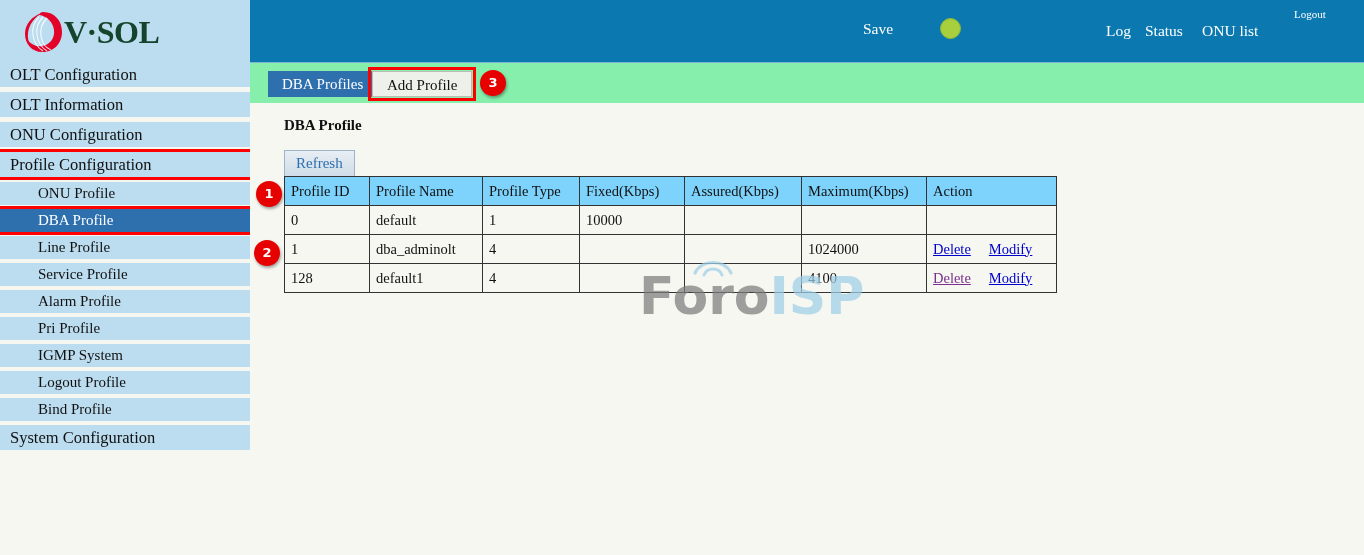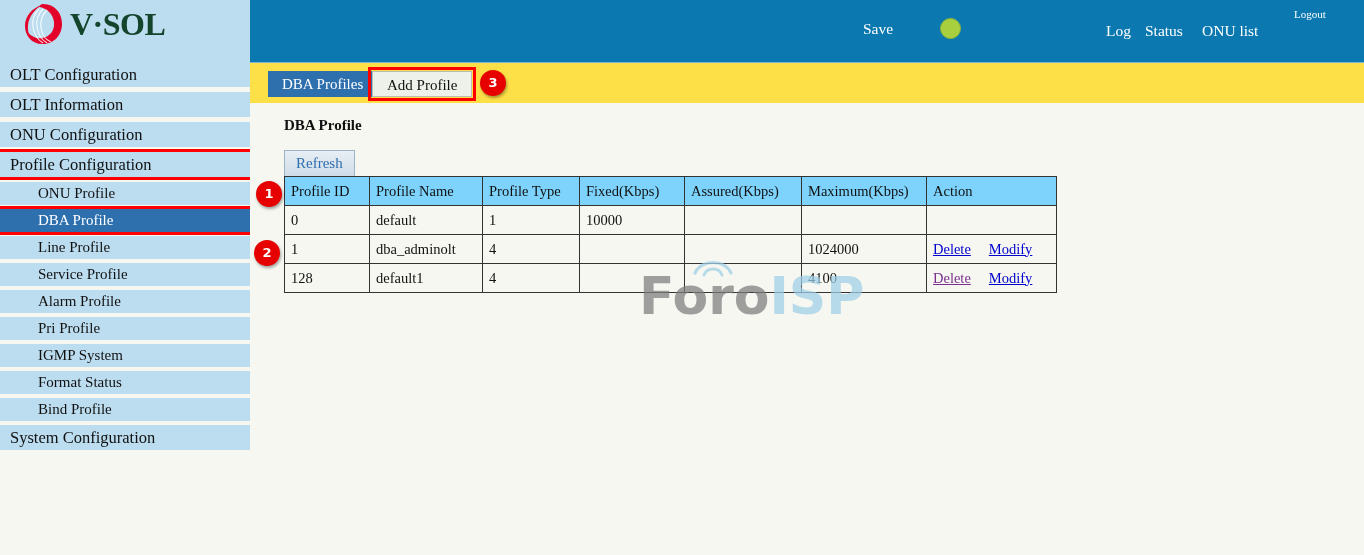--- a/index.html
+++ b/index.html
@@ -27,24 +27,23 @@
     width: 250px;
     height: 62px;
     background: #bcddf0;
     position: relative;
     flex: 0 0 250px;
     box-sizing: border-box;
   }
   #logo-wrap {
     position: absolute;
     left: 22px;
-    top: 2px;
+    top: 10px;
     display: flex;
     align-items: center;
-    gap: 6px;
   }
   #logo-mark {
     width: 42px;
     height: 44px;
     position: relative;
   }
   #logo-text {
     font-family: "Liberation Serif", "DejaVu Serif", serif;
     font-weight: bold;
     font-size: 32px;
@@ -130,21 +129,21 @@
   }
 
   
   #main {
     flex: 1 1 auto;
     position: relative;
     background: #f5f7f0;
   }
   #tabstrip {
     height: 41px;
-    background: #fde047;
+    background: #86efac;
     position: relative;
     border-top: 1px solid #7fb4d4;
     box-sizing: border-box;
   }
   .tab {
     position: absolute;
     top: 8px;
     height: 26px;
     line-height: 26px;
     font-size: 15px;
@@ -317,21 +316,21 @@
       <div class="nav-item"><span>OLT Information</span></div>
       <div class="nav-item"><span>ONU Configuration</span></div>
       <div class="nav-item highlighted"><span>Profile Configuration</span></div>
       <div class="nav-item sub"><span>ONU Profile</span></div>
       <div class="nav-item sub selected highlighted"><span>DBA Profile</span></div>
       <div class="nav-item sub"><span>Line Profile</span></div>
       <div class="nav-item sub"><span>Service Profile</span></div>
       <div class="nav-item sub"><span>Alarm Profile</span></div>
       <div class="nav-item sub"><span>Pri Profile</span></div>
       <div class="nav-item sub"><span>IGMP System</span></div>
-      <div class="nav-item sub"><span>Format Status</span></div>
+      <div class="nav-item sub"><span>Logout Profile</span></div>
       <div class="nav-item sub"><span>Bind Profile</span></div>
       <div class="nav-item"><span>System Configuration</span></div>
     </div>
 
   <div id="main">
 
     <div id="tabstrip">
       <div class="tab active">DBA Profiles</div>
       <div class="tab inactive highlighted">Add Profile</div>
     </div>

